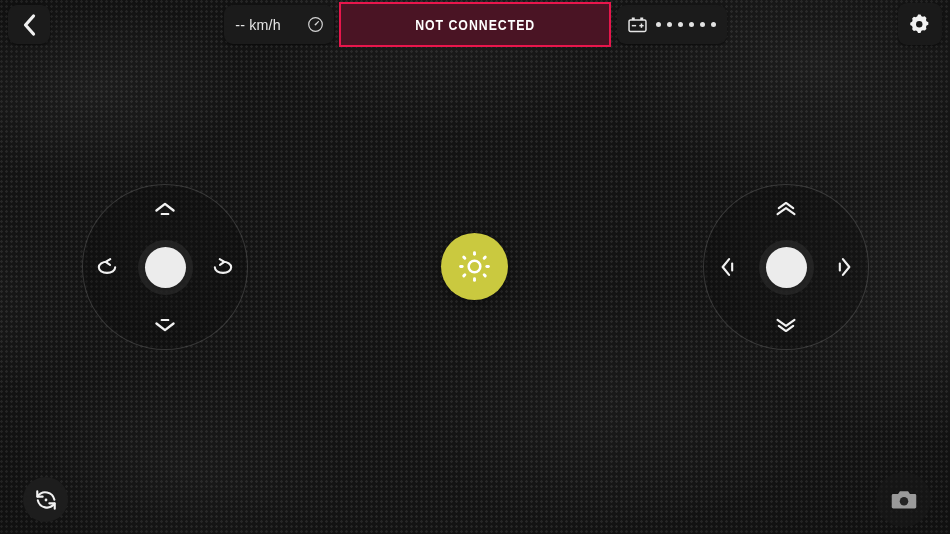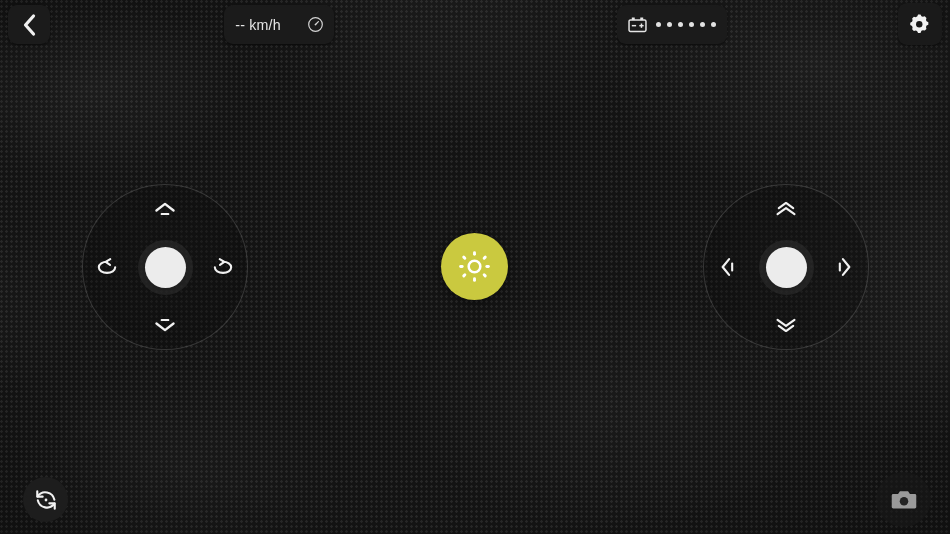--- a/index.html
+++ b/index.html
@@ -181,20 +181,23 @@
       <span class="speed-val">-- km/h</span>
       <span>
         <svg width="17" height="17" viewBox="0 0 20 20">
           <circle cx="10" cy="10" r="8" fill="none" stroke="#d4d4d4" stroke-width="1.4"></circle>
           <path d="M10 10 L13.4 6.6" fill="none" stroke="#d4d4d4" stroke-width="1.5" stroke-linecap="round"></path>
           <circle cx="10" cy="10" r="1.0" fill="#d4d4d4"></circle>
         </svg>
       </span>
     </div>
 
+    <div id="status-banner">
+      <span class="txt">NOT CONNECTED</span>
+    </div>
 
     <div class="pill" id="batt-pill">
       <span>
         <svg width="19" height="17" viewBox="0 0 22 19">
           <rect x="1.2" y="4.2" width="19.6" height="13.4" rx="1.6" fill="none" stroke="#e6e6e6" stroke-width="1.7"></rect>
           <rect x="4.4" y="1.4" width="3.4" height="3.0" fill="#e6e6e6"></rect>
           <rect x="14.2" y="1.4" width="3.4" height="3.0" fill="#e6e6e6"></rect>
           <rect x="4.4" y="10.0" width="5.0" height="1.7" fill="#e6e6e6"></rect>
           <rect x="13.1" y="10.0" width="5.0" height="1.7" fill="#e6e6e6"></rect>
           <rect x="14.75" y="8.35" width="1.7" height="5.0" fill="#e6e6e6"></rect>

